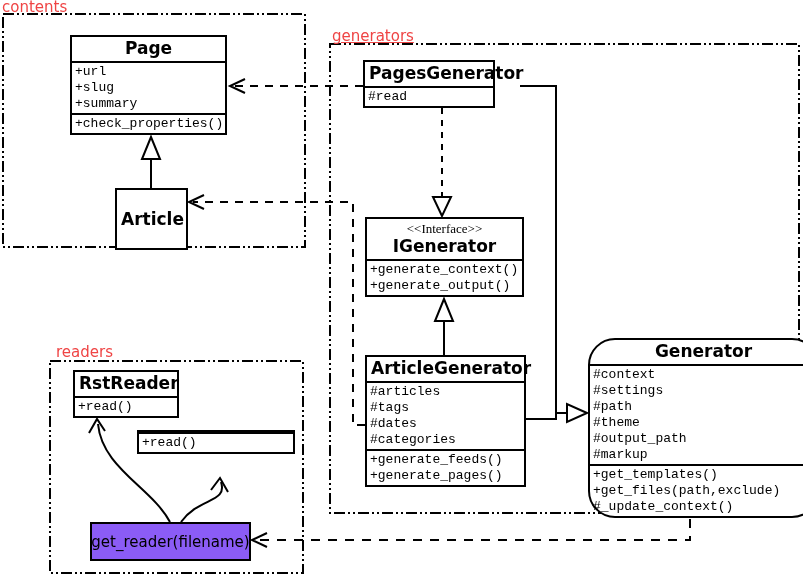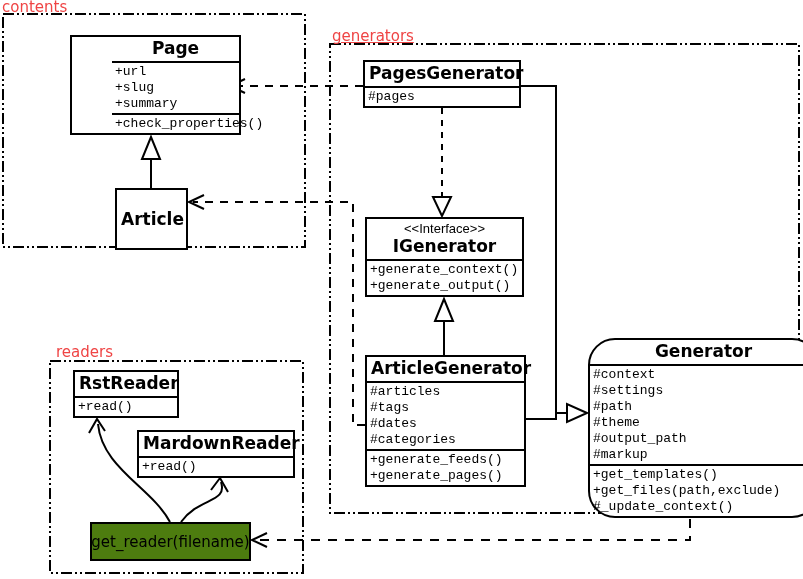--- a/index.html
+++ b/index.html
@@ -29,21 +29,21 @@
   }
   .uml-title {
     font-weight: bold;
     font-size: 17px;
     text-align: center;
     padding: 1px 4px 2px 4px;
     white-space: nowrap;
     line-height: 21px;
   }
   .uml-stereotype {
-    font-family: Liberation Sans, sans-serif;
+    font-family: Liberation Serif, serif;
     font-weight: normal;
     font-size: 13px;
     text-align: center;
     line-height: 15px;
     padding-top: 2px;
     white-space: nowrap;
   }
   .uml-section {
     border-top: 2px solid #000;
     padding: 1px 2px 1px 3px;
@@ -51,21 +51,21 @@
   .uml-line {
     font-family: Liberation Mono, monospace;
     font-size: 13px;
     line-height: 16px;
     white-space: nowrap;
   }
   .plain-box {
     position: absolute;
     box-sizing: border-box;
     border: 2px solid #000;
-    background: #4d7c0f;
+    background: #8b5cf6;
     display: flex;
     align-items: center;
     justify-content: center;
     font-size: 15px;
     white-space: nowrap;
   }
 </style>
 </head>
 <body>
 
@@ -103,40 +103,40 @@
     <polyline points="89,433 97,419 105,431" fill="none" stroke="#000" stroke-width="2"></polyline>
 
     <path d="M 181 522 C 199 497 228 503 221 482" fill="none" stroke="#000" stroke-width="2"></path>
     <polyline points="211,490 220,478 228,492" fill="none" stroke="#000" stroke-width="2"></polyline>
   </svg>
 
   <div class="pkg-label" style="left:2px; top:0px;">contents</div>
   <div class="pkg-label" style="left:332px; top:29px;text-decoration:underline;">generators</div>
   <div class="pkg-label" style="left:56px; top:345px;">readers</div>
 
-  <div class="uml-box" style="left:70px; top:35px; width:171px;padding-left:40px;">
+  <div class="uml-box" style="left:70px; top:35px; width:157px;">
     <div class="uml-title">Page</div>
     <div class="uml-section">
       <div class="uml-line">+url</div>
       <div class="uml-line">+slug</div>
       <div class="uml-line">+summary</div>
     </div>
     <div class="uml-section">
       <div class="uml-line">+check_properties()</div>
     </div>
   </div>
 
   <div class="uml-box" style="left:115px; top:188px; width:73px;">
     <div class="uml-title" style="line-height:22px; padding:18px 4px;">Article</div>
   </div>
 
-  <div class="uml-box" style="left:363px; top:60px; width:158px;">
+  <div class="uml-box" style="left:363px; top:60px; width:132px;">
     <div class="uml-title">PagesGenerator</div>
     <div class="uml-section">
-      <div class="uml-line">#pages</div>
+      <div class="uml-line">#read</div>
     </div>
   </div>
 
   <div class="uml-box" style="left:365px; top:217px; width:159px;">
     <div class="uml-title" style="padding-top:0;">
       <div class="uml-stereotype">&lt;&lt;Interface&gt;&gt;</div>
       <div>IGenerator</div>
     </div>
     <div class="uml-section">
       <div class="uml-line">+generate_context()</div>
@@ -176,21 +176,20 @@
   </div>
 
   <div class="uml-box" style="left:73px; top:370px; width:106px;">
     <div class="uml-title">RstReader</div>
     <div class="uml-section">
       <div class="uml-line">+read()</div>
     </div>
   </div>
 
   <div class="uml-box" style="left:137px; top:430px; width:158px;">
-    <div class="uml-title">MardownReader</div>
     <div class="uml-section">
       <div class="uml-line">+read()</div>
     </div>
   </div>
 
   <div class="plain-box" style="left:90px; top:522px; width:161px; height:39px;">get_reader(filename)</div>
 
 </div>
 
 </body></html>

